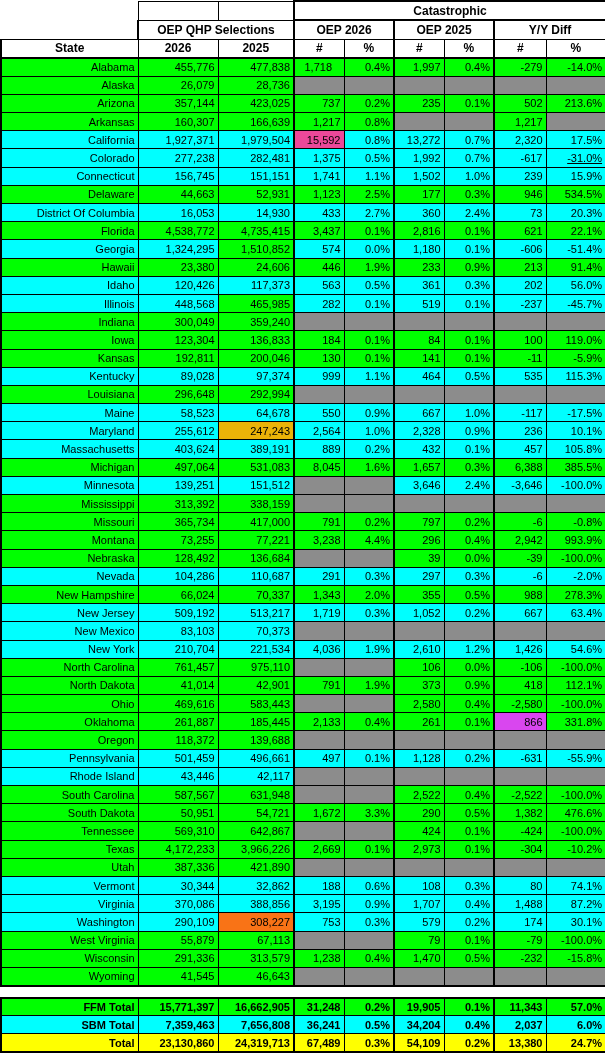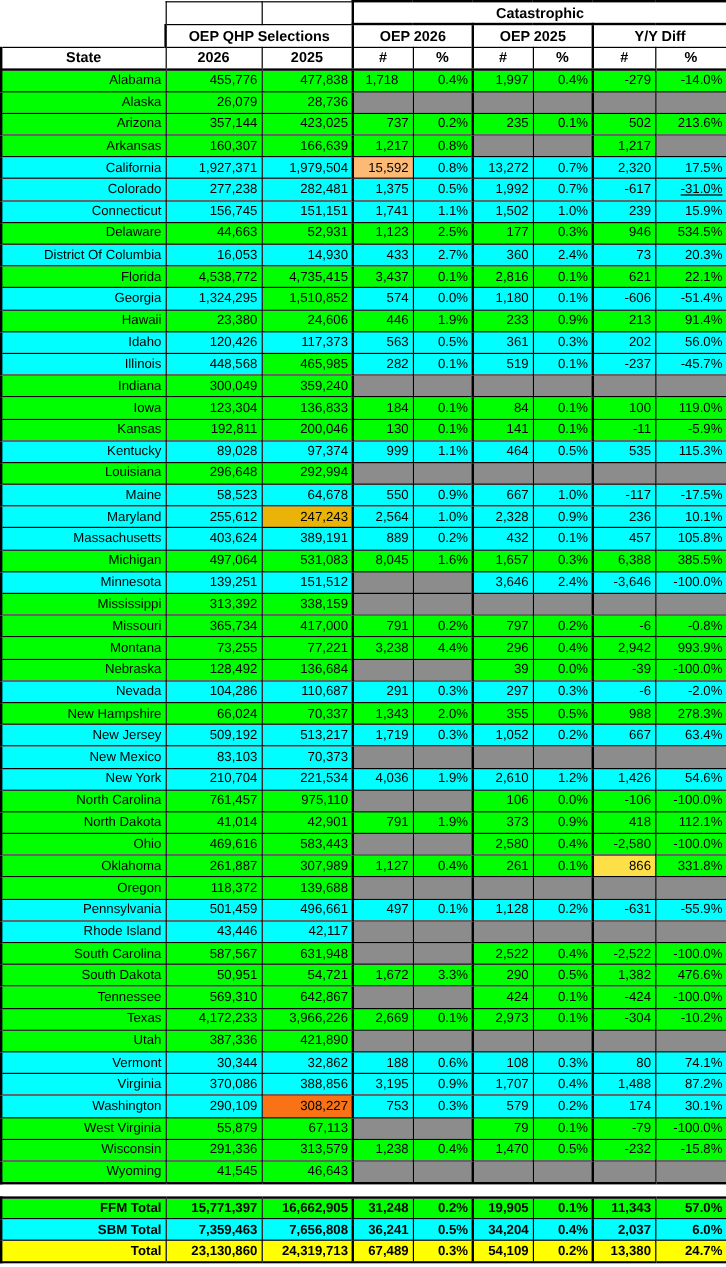--- a/index.html
+++ b/index.html
@@ -115,21 +115,21 @@
         <td class="c4" style="background: rgb(0, 255, 0);">0.8%</td>
         <td class="c5" style="background: rgb(140, 140, 140);"></td>
         <td class="c6" style="background: rgb(140, 140, 140);"></td>
         <td class="c7" style="background: rgb(0, 255, 0);">1,217</td>
         <td class="c8" style="background: rgb(140, 140, 140);"></td>
       </tr>
       <tr>
         <td class="c0" style="background: rgb(0, 255, 255);">California</td>
         <td class="c1" style="background: rgb(0, 255, 255);">1,927,371</td>
         <td class="c2" style="background: rgb(0, 255, 255);">1,979,504</td>
-        <td class="c3" style="background: #fdba74;">15,592</td>
+        <td class="c3" style="background: #ec4899;">15,592</td>
         <td class="c4" style="background: rgb(0, 255, 255);">0.8%</td>
         <td class="c5" style="background: rgb(0, 255, 255);">13,272</td>
         <td class="c6" style="background: rgb(0, 255, 255);">0.7%</td>
         <td class="c7" style="background: rgb(0, 255, 255);">2,320</td>
         <td class="c8" style="background: rgb(0, 255, 255);">17.5%</td>
       </tr>
       <tr>
         <td class="c0" style="background: rgb(0, 255, 255);">Colorado</td>
         <td class="c1" style="background: rgb(0, 255, 255);">277,238</td>
         <td class="c2" style="background: rgb(0, 255, 255);">282,481</td>
@@ -466,26 +466,26 @@
         <td class="c3" style="background: rgb(140, 140, 140);"></td>
         <td class="c4" style="background: rgb(140, 140, 140);"></td>
         <td class="c5" style="background: rgb(0, 255, 0);">2,580</td>
         <td class="c6" style="background: rgb(0, 255, 0);">0.4%</td>
         <td class="c7" style="background: rgb(0, 255, 0);">-2,580</td>
         <td class="c8" style="background: rgb(0, 255, 0);">-100.0%</td>
       </tr>
       <tr>
         <td class="c0" style="background: rgb(0, 255, 0);">Oklahoma</td>
         <td class="c1" style="background: rgb(0, 255, 0);">261,887</td>
-        <td class="c2" style="background: rgb(0, 255, 0);">307,989</td>
-        <td class="c3" style="background: rgb(0, 255, 0);">1,127</td>
+        <td class="c2" style="background: rgb(0, 255, 0);">185,445</td>
+        <td class="c3" style="background: rgb(0, 255, 0);">2,133</td>
         <td class="c4" style="background: rgb(0, 255, 0);">0.4%</td>
         <td class="c5" style="background: rgb(0, 255, 0);">261</td>
         <td class="c6" style="background: rgb(0, 255, 0);">0.1%</td>
-        <td class="c7" style="background: #fde047; padding-left: 12px;">866</td>
+        <td class="c7" style="background: #d946ef; padding-left: 12px;">866</td>
         <td class="c8" style="background: rgb(0, 255, 0);">331.8%</td>
       </tr>
       <tr>
         <td class="c0" style="background: rgb(0, 255, 0);">Oregon</td>
         <td class="c1" style="background: rgb(0, 255, 0);">118,372</td>
         <td class="c2" style="background: rgb(0, 255, 0);">139,688</td>
         <td class="c3" style="background: rgb(140, 140, 140);"></td>
         <td class="c4" style="background: rgb(140, 140, 140);"></td>
         <td class="c5" style="background: rgb(140, 140, 140);"></td>
         <td class="c6" style="background: rgb(140, 140, 140);"></td>

